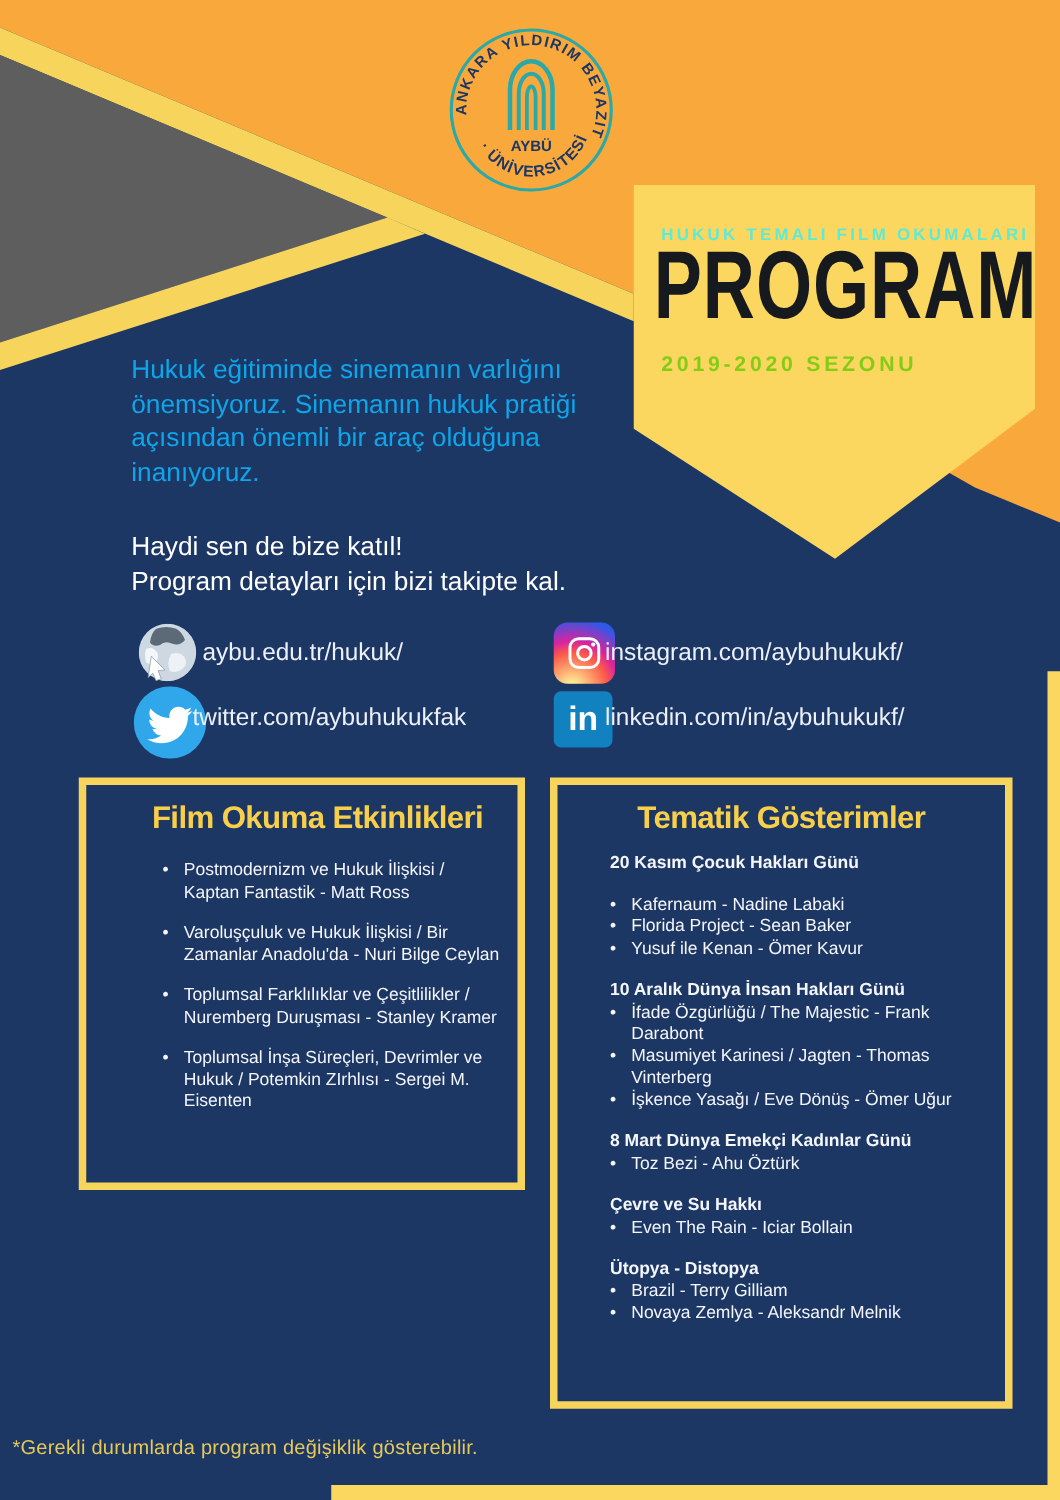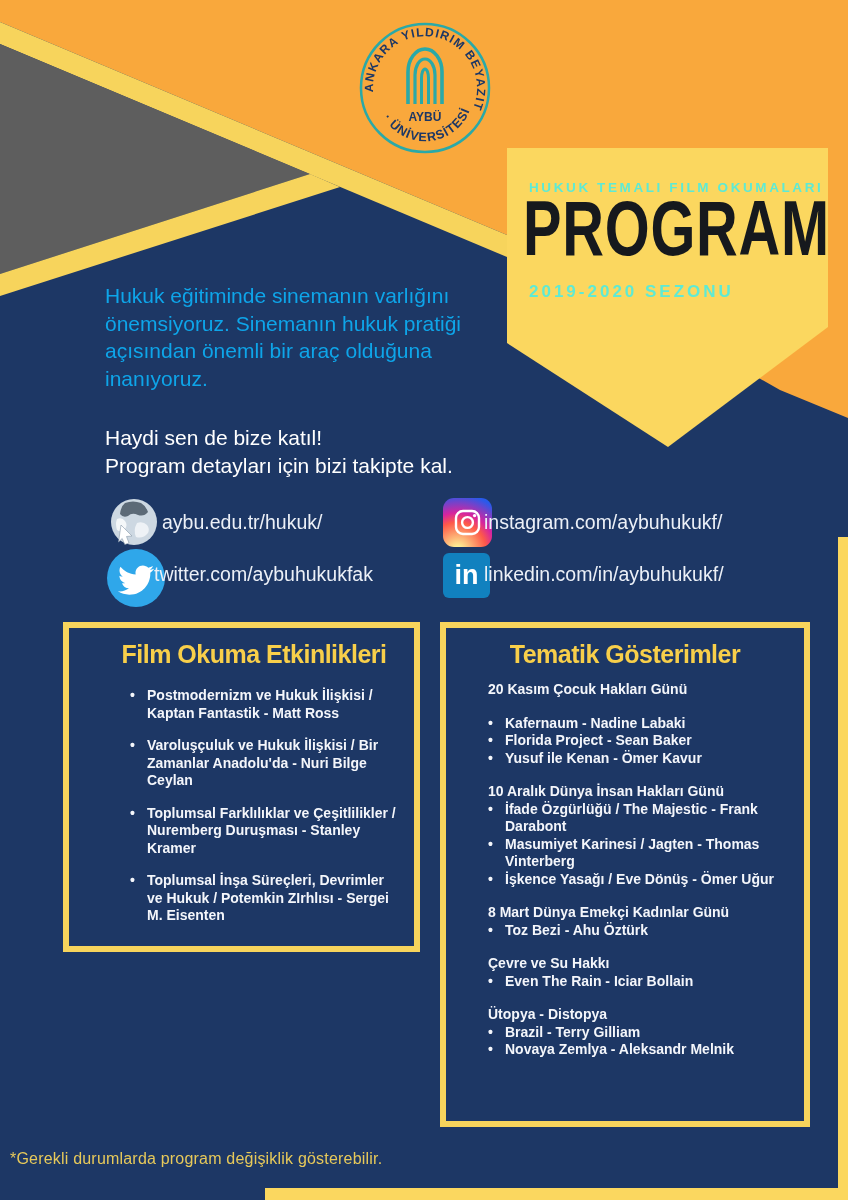--- a/index.html
+++ b/index.html
@@ -11,41 +11,41 @@
   .bg{position:absolute;left:0;top:0;width:848px;height:1200px;display:block;}
   .fill-orange{fill:var(--orange,#f9a83c);}
   .fill-yellow{fill:var(--yellow,#f7d45c);}
   .fill-gray{fill:var(--gray,#5e5e5e);}
   .fill-banner{fill:var(--banner_yellow,#fbd75f);}
   .abs{position:absolute;}
   
   .kicker{left:529px;top:180px;font-size:13.5px;font-weight:bold;letter-spacing:2.6px;color:#5eead4;}
   .program-title{left:523px;top:190px;font-size:77px;font-weight:bold;color:#16191d;
     transform:scaleX(.75);transform-origin:0 0;letter-spacing:1px;line-height:1;}
-  .season{left:529px;top:282px;font-size:17px;font-weight:bold;letter-spacing:3px;color:#5eead4;}
+  .season{left:529px;top:282px;font-size:17px;font-weight:bold;letter-spacing:3px;color:#84cc16;}
   
   .intro{left:105px;top:282px;color:#0ea5e9;font-size:21px;line-height:27.5px;font-weight:500;}
   .cta{left:105px;top:424px;color:#fff;font-size:21px;line-height:27.5px;font-weight:500;}
   
   .link-text{color:#ecf0f7;font-size:19.5px;font-weight:500;}
   .icon-wrap{display:block;}
   .ig-icon{left:443px;top:498px;width:49px;height:49px;border-radius:11px;
     background:radial-gradient(circle at 30% 107%, #fdf497 0%, #fdf497 5%, #fd5949 45%, #d6249f 60%, #285AEB 90%);}
   .li-icon{left:443px;top:553px;width:47px;height:45px;border-radius:6px;
     background:var(--linkedin_blue,#1181bf);color:#fff;font-weight:bold;font-size:27px;
     display:flex;align-items:center;justify-content:center;}
   
   .box{position:absolute;border:6px solid var(--yellow,#f7d45c);box-sizing:border-box;}
   .film-box{left:63px;top:622px;width:357px;height:330px;padding-left:25px;}
   .thematic-box{left:440px;top:622px;width:370px;height:505px;}
   .box-title{margin-top:12px;text-align:center;font-size:25px;font-weight:bold;
     letter-spacing:-0.5px;color:var(--title_yellow,#f8cf4a);}
   .film-list{margin:18px 14px 0 36px;}
   .bullet-item{position:relative;padding-left:17px;color:#f4f6fb;font-size:14px;
-    line-height:17.5px;font-weight:700;margin-bottom:15px;}
+    line-height:17.5px;font-weight:400;margin-bottom:15px;}
   .bullet-item::before{content:"\2022";position:absolute;left:0;top:0;}
   .t-content{margin:12px 18px 0 42px;color:#f4f6fb;font-size:14px;line-height:17.5px;font-weight:600;}
   .t-section{margin-top:16px;}
   .t-section:first-child{margin-top:10px;}
   .t-heading{font-weight:600;}
   .t-section.gap-after-heading .t-heading{margin-bottom:16px;}
   .t-section .bullet-item{margin-bottom:0;}
   
   .footer-note{left:10px;top:1150px;color:#e7c95a;font-size:16px;font-weight:500;letter-spacing:.2px;}
 </style>

